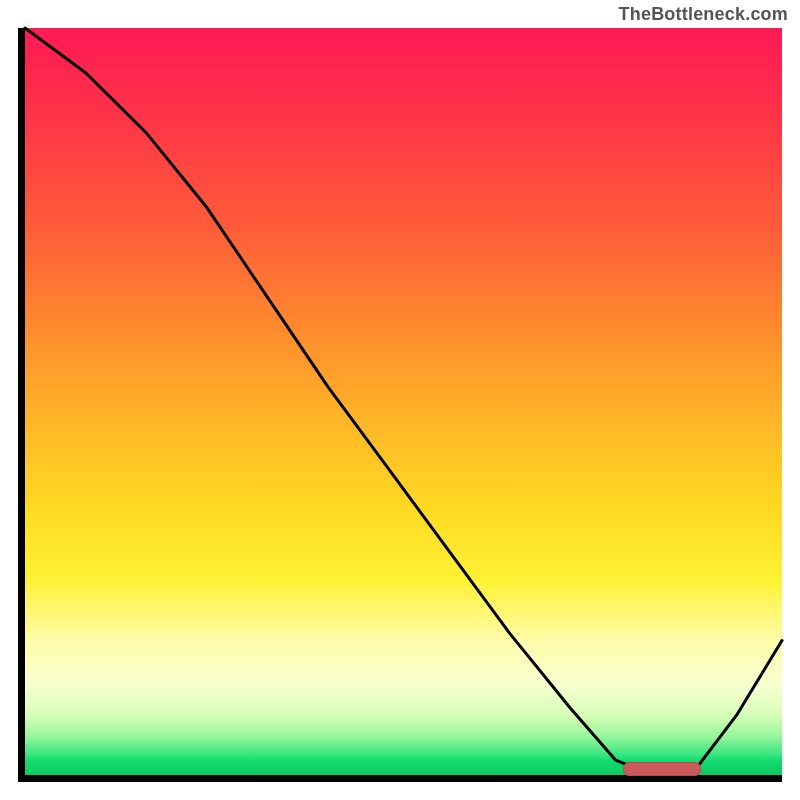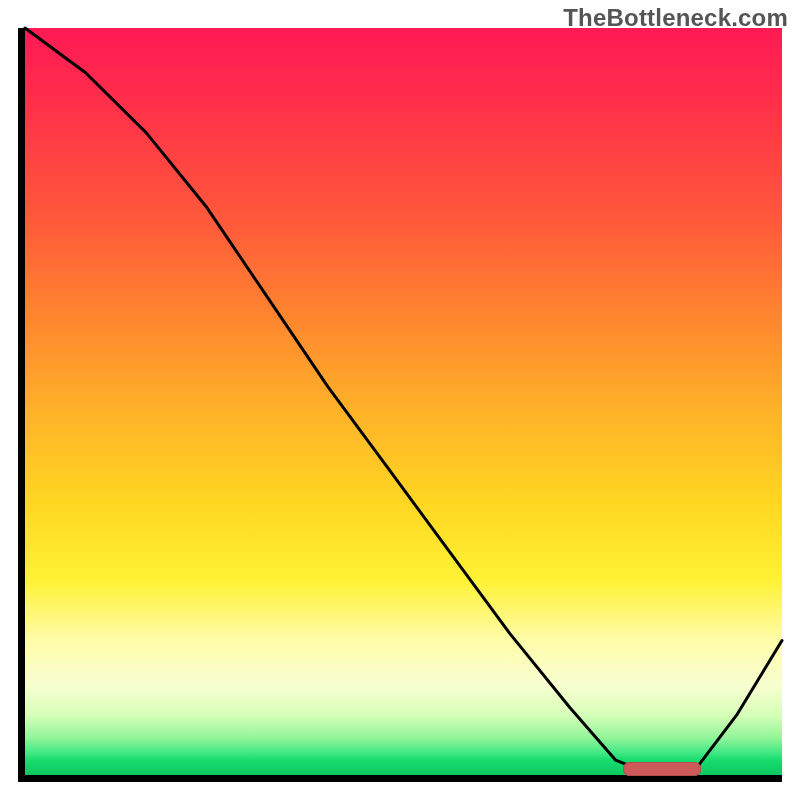--- a/index.html
+++ b/index.html
@@ -14,21 +14,21 @@
   .chart-wrap {
     position: relative;
     width: 800px;
     height: 800px;
     box-sizing: border-box;
   }
   .watermark {
     position: absolute;
     top: 4px;
     right: 12px;
-    font-size: 24px;
+    font-size: 18px;
     font-weight: 600;
     color: #555555;
     letter-spacing: 0.2px;
   }
   .plot-area {
     position: absolute;
     left: 18px;
     top: 28px;
     width: 764px;   
     height: 754px;  

